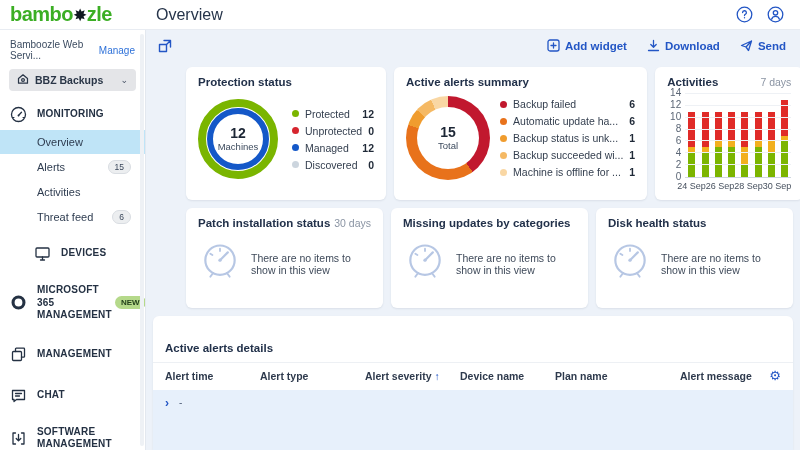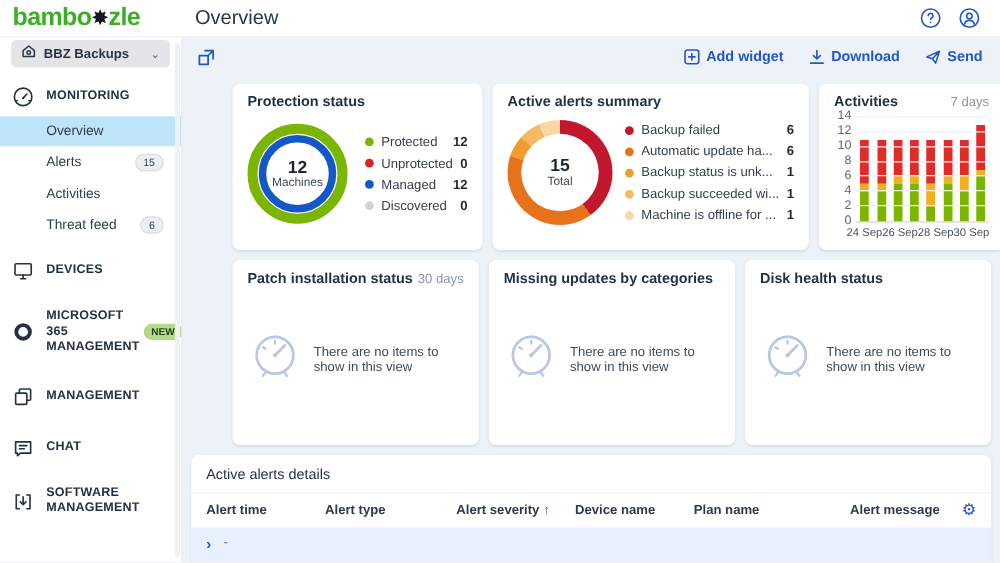--- a/index.html
+++ b/index.html
@@ -79,27 +79,27 @@
   .plot { flex:1; position:relative; height:84px; border-bottom:1px solid #cfd6df; }
   .gridline { position:absolute; left:0; right:0; height:1px; background:#eef1f5; }
   .bars { position:absolute; inset:0; display:flex; align-items:flex-end; }
   .bar-slot { flex:1; display:flex; justify-content:center; align-items:flex-end; height:100%; }
   .bar { width:7px; height:100%; display:flex; flex-direction:column-reverse; }
   .seg { width:100%; }
   .xlabels { display:flex; margin-left:10px; margin-top:3px;justify-content:flex-end; }
   .xlab { flex:1; text-align:center; font-size:9px; color:#46505e; white-space:nowrap; }
 
   
-  .row2 .card { height:148px; display:flex; flex-direction:column; }
+  .row2 .card { height:100px; display:flex; flex-direction:column; }
   .empty-center { flex:1; display:flex; flex-direction:row; align-items:center; justify-content:center; gap:9px; }
   .empty-text { font-size:10.5px; color:#3f4a5a; }
 
   
   .table-card { flex:1; background:#fff; border-radius:6px 6px 0 0; box-shadow:0 1px 2px rgba(20,40,70,.09); display:flex; flex-direction:column; min-height:0; }
-  .tc-title { font-size:11.5px; font-weight:400; color:#22314a; padding:10px 12px 8px 12px; }
+  .tc-title { font-size:11.5px; font-weight:700; color:#22314a; padding:26px 12px 8px 12px; }
   .thead { display:flex; align-items:center; padding:6px 12px 8px 12px; border-top:1px solid #edf0f4; }
   .th { font-size:10.5px; color:#2e3a4d; font-weight:600; cursor:pointer; }
   .th.sorted { color:#2e3a4d; }
   .sort-arrow { color:#2356c5; font-size:10.5px; margin-left:3px; }
   .th-gear { margin-left:auto; color:#2356c5; font-size:13px; cursor:pointer; line-height:1; }
   .trow { background:#e7f0fb; display:flex; align-items:center; padding:6px 12px; gap:10px; flex:1; align-items:flex-start; padding-top:7px; }
   .trow-chev { color:#2356c5; font-size:12px; font-weight:700; line-height:1; cursor:pointer; }
   .trow-val { font-size:10px; color:#52607a; }
 
   .c1{width:95px;} .c2{width:105px;} .c3{width:95px;} .c4{width:95px;} .c5{width:125px;} .c6{flex:1;}
@@ -127,20 +127,24 @@
           <circle cx="8.5" cy="6.8" r="2.2"></circle>
           <path d="M4.6 13.2 c.6-2 2.2-2.9 3.9-2.9 s3.3.9 3.9 2.9"></path>
         </svg>
       </span>
     </div>
   </header>
 
   <div class="main">
 
     <aside class="sidebar">
+      <div class="tenant-row">
+        <span class="tenant-name">Bamboozle Web Servi...</span>
+        <span class="manage-link">Manage</span>
+      </div>
       <div class="ws-dd">
         <span>
           <svg width="12" height="12" viewBox="0 0 12 12" fill="none" stroke="#2a3647" stroke-width="1.2">
             <path d="M1.5 5.5 L6 1.8 L10.5 5.5 V10.2 H1.5 Z"></path>
             <circle cx="6" cy="7" r="1.4"></circle>
           </svg>
         </span>
         <span class="ws-label">BBZ Backups</span>
         <span class="ws-caret">⌄</span>
       </div>
@@ -165,21 +169,21 @@
           <span class="badge">15</span>
         </div>
         <div class="nav-sub">
           <span class="sub-lbl">Activities</span>
         </div>
         <div class="nav-sub">
           <span class="sub-lbl">Threat feed</span>
           <span class="badge">6</span>
         </div>
 
-        <div class="nav-section" style="margin-top:8px;">
+        <div class="nav-section" style="margin-top:8px;margin-left:24px;">
           <span class="icon">
             <svg width="17" height="17" viewBox="0 0 17 17" fill="none" stroke="#243143" stroke-width="1.3">
               <rect x="2" y="3" width="13" height="9" rx="1"></rect>
               <path d="M6.5 15 h4 M8.5 12 v3"></path>
             </svg>
           </span>
           <span class="lbl">DEVICES</span>
         </div>
 
         <div class="nav-section" style="margin-top:8px;">

